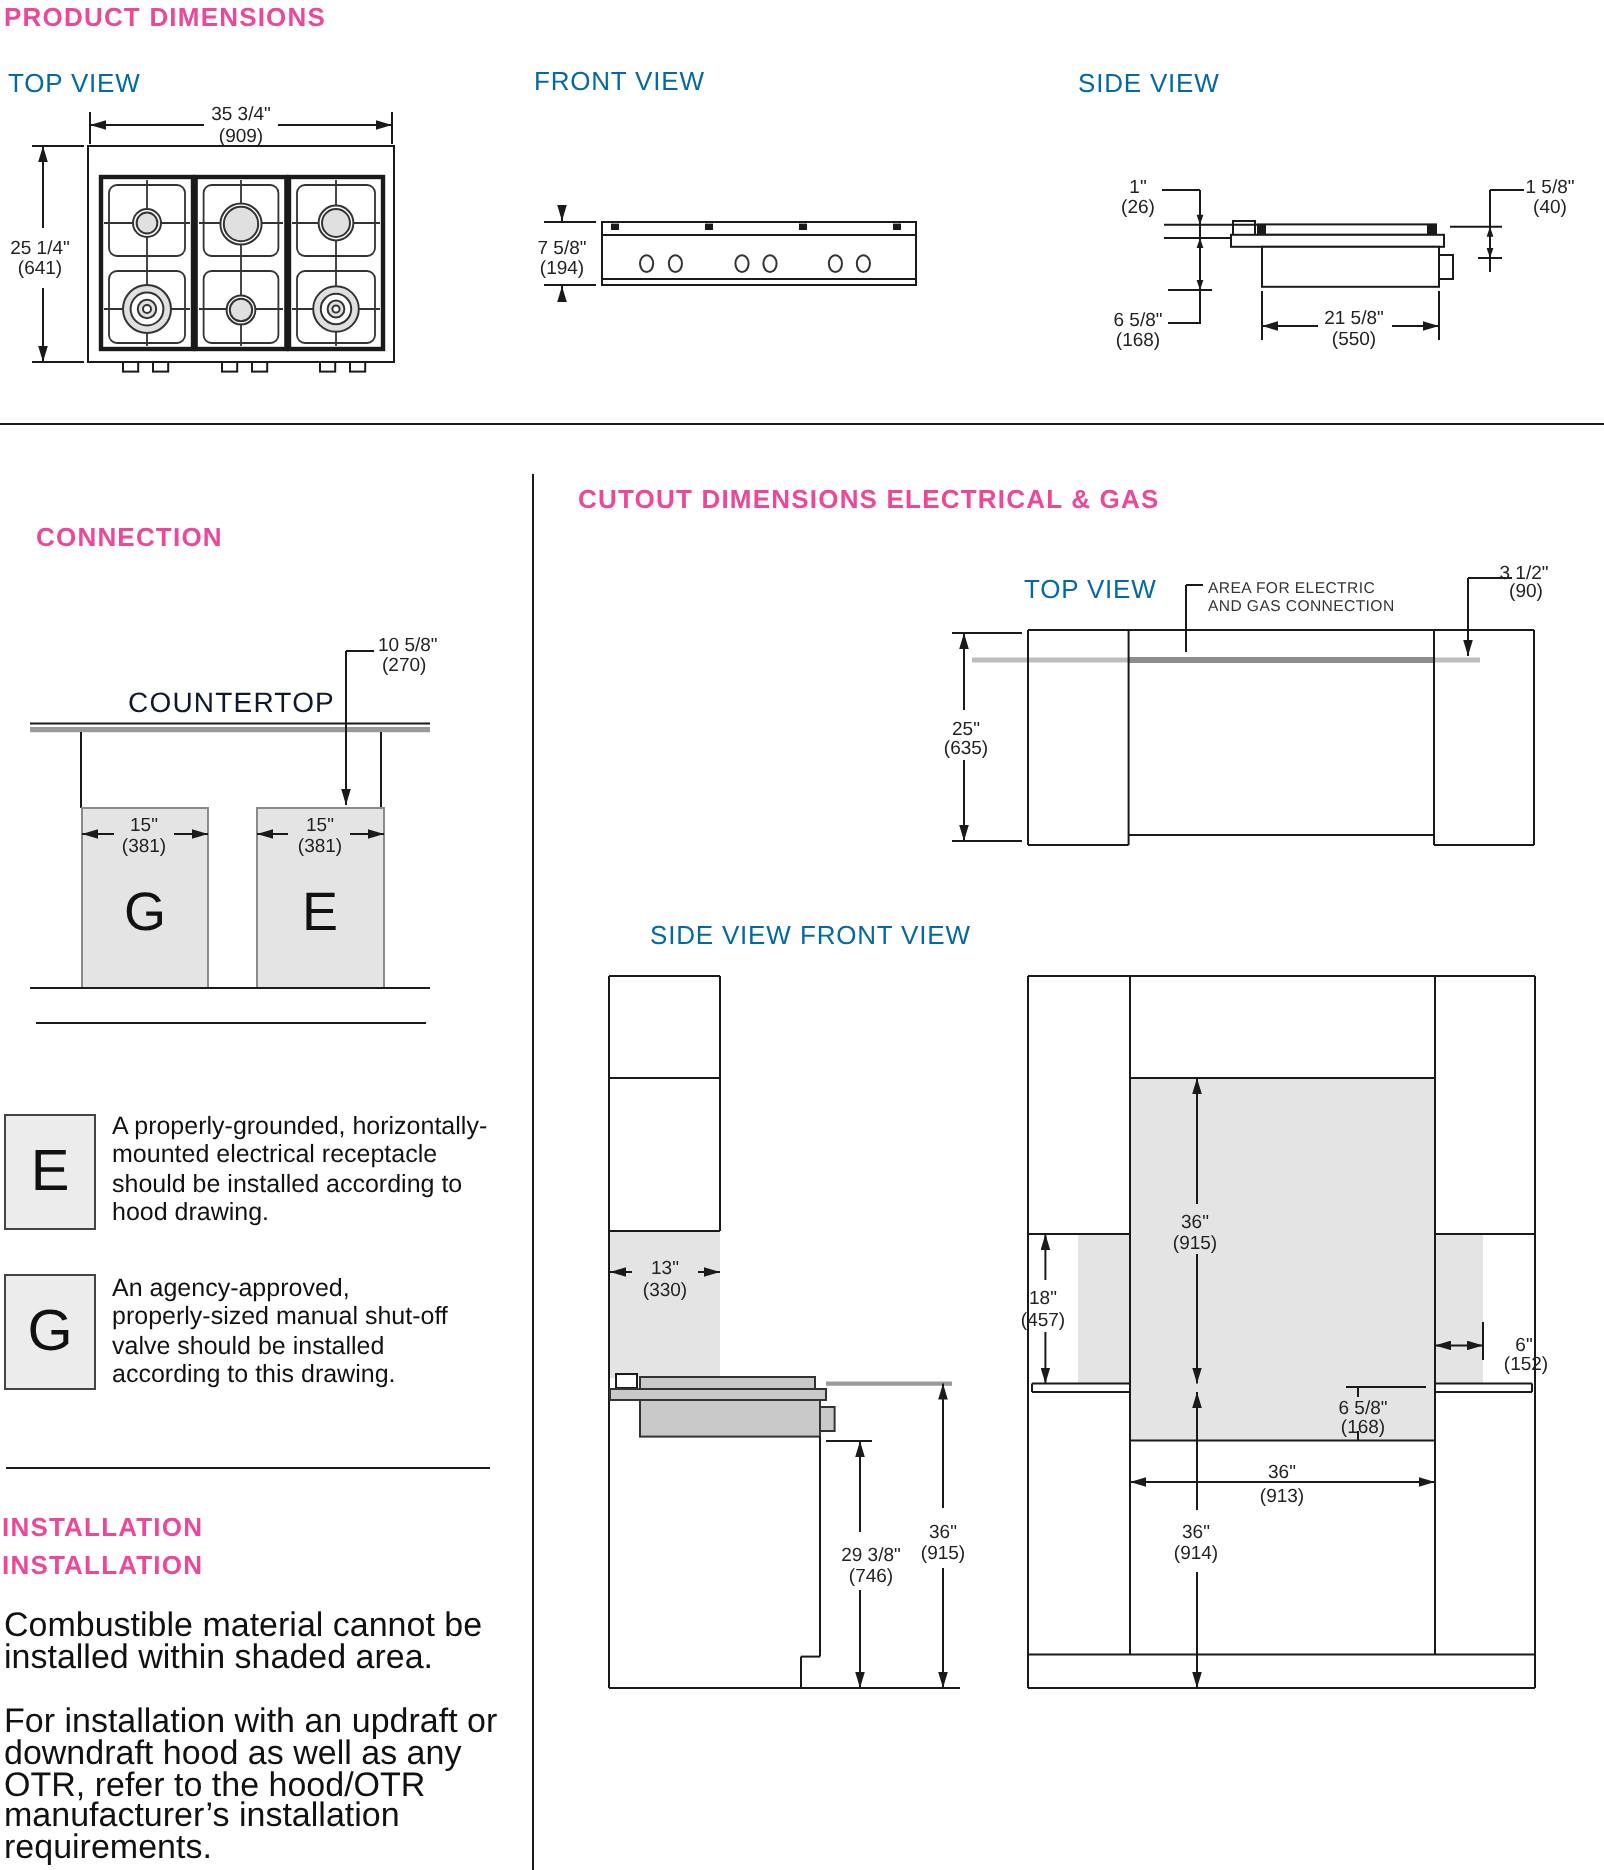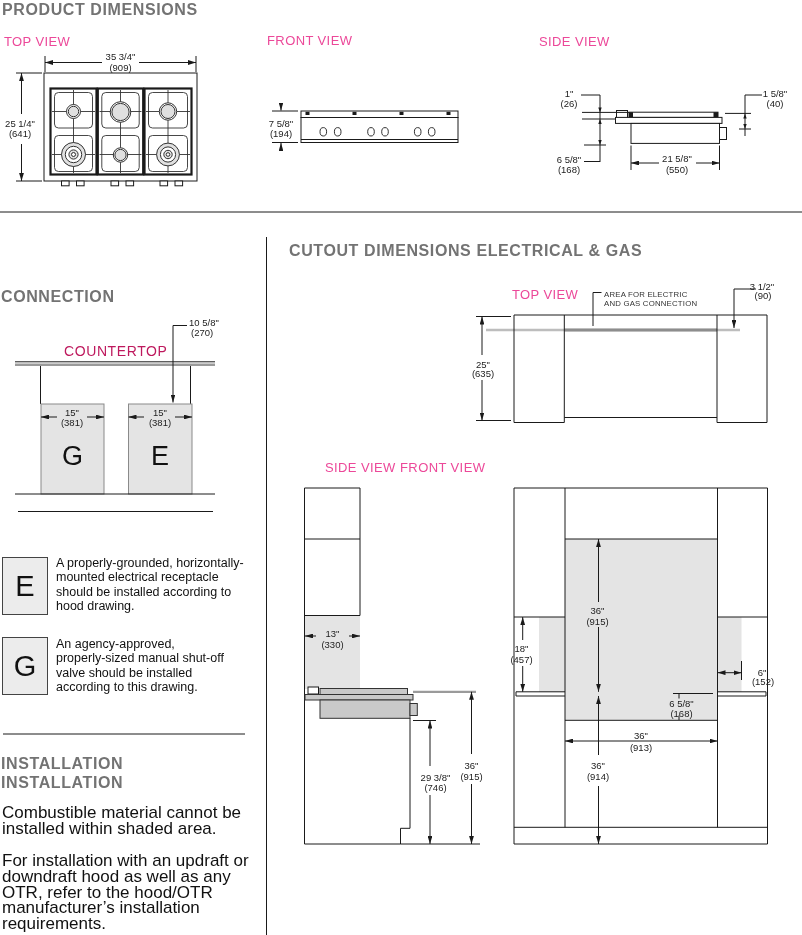--- a/index.html
+++ b/index.html
@@ -1,21 +1,21 @@
 <!DOCTYPE html>
 <html><head>
 <meta charset="utf-8">
 <style>
   html,body{margin:0;padding:0;background:#fff;}
   .page{position:relative;width:802px;height:935px;background:#fff;overflow:hidden;
         font-family:"Liberation Sans",sans-serif;color:#111;}
   .abs{position:absolute;}
-  .h1{font-size:16px;font-weight:bold;letter-spacing:.6px;color:#737373;}
-  .vlabel{font-size:13px;letter-spacing:.4px;color:#ec4899;}
-  .ct-label{font-size:14px;letter-spacing:.6px;color:#be185d;}
+  .h1{font-size:13px;font-weight:bold;letter-spacing:.6px;color:#ec4899;}
+  .vlabel{font-size:13px;letter-spacing:.4px;color:#0369a1;}
+  .ct-label{font-size:14px;letter-spacing:.6px;color:#0f172a;}
   .body-txt{font-size:17px;line-height:15.8px;color:#111;}
   .legend-box{position:absolute;width:44px;height:56px;background:#ececec;
               border:1.3px solid #444;display:flex;align-items:center;justify-content:center;
               font-size:29px;color:#111;}
   .legend-txt{position:absolute;font-size:12.5px;line-height:14.4px;color:#111;}
   svg text{font-family:"Liberation Sans",sans-serif;}
   .dt{font-size:9.5px;fill:#222;}
   .dts{font-size:7.8px;fill:#333;letter-spacing:.2px;}
   .gl{font-size:27px;fill:#111;}
   .ln{stroke:#1a1a1a;stroke-width:1;fill:none;}
@@ -31,21 +31,21 @@
 </head>
 <body>
 
 <div class="page">
 
   <div class="abs h1" style="left:2px;top:1px;">PRODUCT DIMENSIONS</div>
   <div class="abs vlabel" style="left:4px;top:34px;">TOP VIEW</div>
   <div class="abs vlabel" style="left:267px;top:33px;">FRONT VIEW</div>
   <div class="abs vlabel" style="left:539px;top:34px;">SIDE VIEW</div>
 
-  <div class="abs h1" style="left:1px;top:261px;margin-top:27px;">CONNECTION</div>
+  <div class="abs h1" style="left:18px;top:261px;">CONNECTION</div>
   <div class="abs ct-label" style="left:64px;top:343px;">COUNTERTOP</div>
 
   <div class="abs h1" style="left:289px;top:242px;">CUTOUT DIMENSIONS ELECTRICAL &amp; GAS</div>
   <div class="abs vlabel" style="left:512px;top:287px;">TOP VIEW</div>
   <div class="abs vlabel" style="left:325px;top:460px;">SIDE VIEW</div>
   <div class="abs vlabel" style="left:400px;top:460px;">FRONT VIEW</div>
 
   <div class="legend-box" style="left:2px;top:557px;">
     <span>E</span>
   </div>

